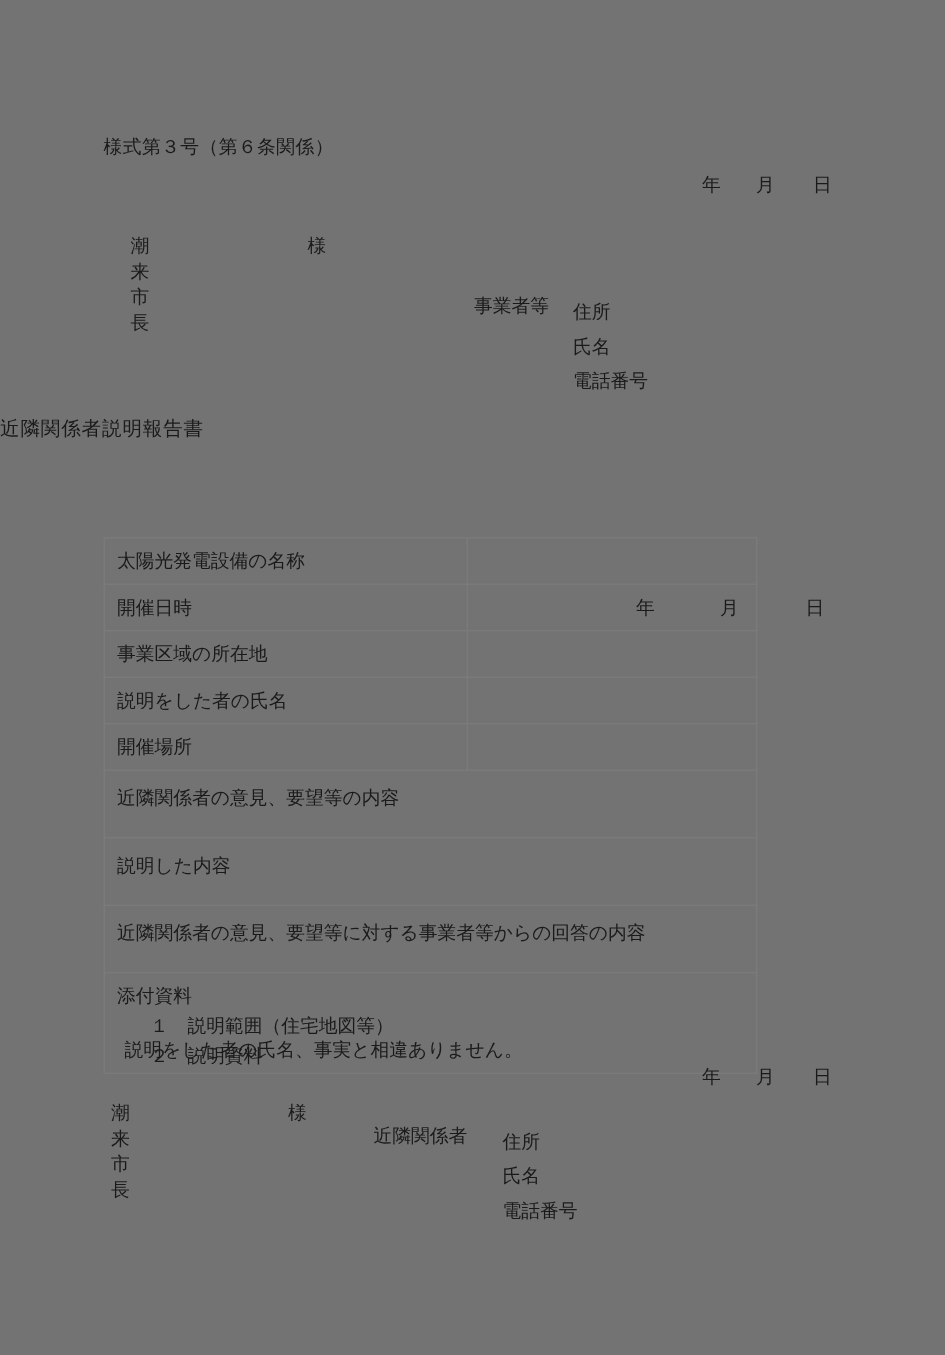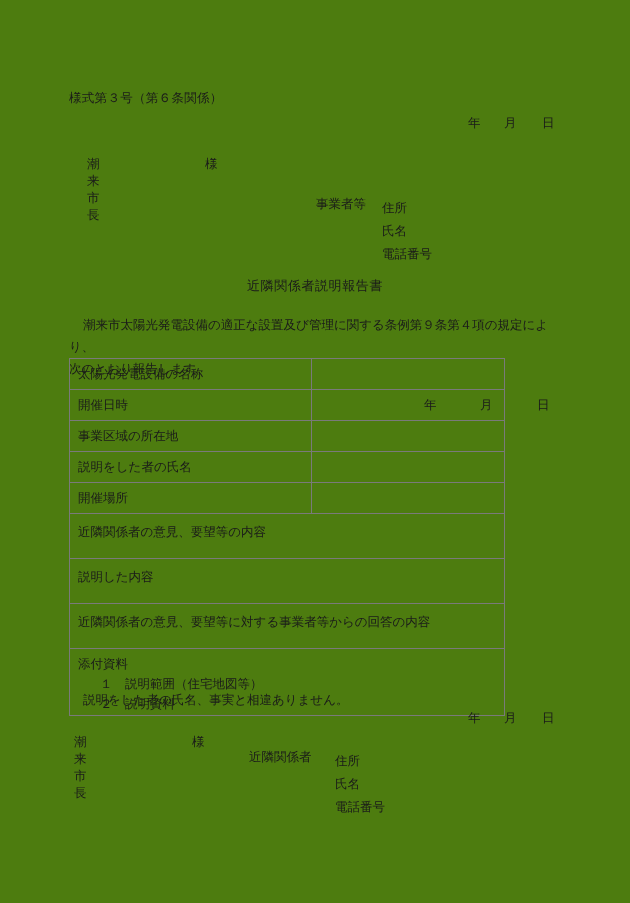--- a/index.html
+++ b/index.html
@@ -11,21 +11,21 @@
     width: 630px;
     height: 903px;
     position: relative;
     font-family: "DejaVu Serif", "Liberation Serif", serif;
     color: #1a1a1a;
     overflow: hidden;
   }
   .page {
     position: absolute;
     inset: 0;
-    background: #4d7c0f;
+    background: #737373;
   }
 
   
   .abs { position: absolute; white-space: pre; }
 
   .t-form-no   { left: 69px;  top: 90px;  font-size: 12.5px; letter-spacing: .3px; }
 
   .date-line   { position: absolute; height: 18px; font-size: 12.5px; }
   .date-line .d-y { position: absolute; left: 0px;  top: 0; }
   .date-line .d-m { position: absolute; left: 36px; top: 0; }
@@ -47,21 +47,20 @@
   .party .p-fields div { height: 23px; line-height: 23px; white-space: pre; }
   .party-top    { left: 316px; top: 196px; }
   .party-top .p-fields { left: 66px; }
   .party-bottom { left: 249px; top: 749px; }
   .party-bottom .p-fields { left: 86px; }
 
   .doc-title {
     position: absolute;
     left: 0; right: 0;
     top: 277px;
-    text-align: center;
     font-size: 13px;
     letter-spacing: .6px;
   }
 
   .intro {
     position: absolute;
     left: 69px;
     top: 314px;
     width: 480px;
     font-size: 12.5px;
@@ -130,24 +129,20 @@
     <span class="p-label">事業者等</span>
     <div class="p-fields">
       <div>住所</div>
       <div>氏名</div>
       <div>電話番号</div>
     </div>
   </div>
 
   <div class="doc-title">近隣関係者説明報告書</div>
 
-  <div class="intro">
-    <div class="l1">潮来市太陽光発電設備の適正な設置及び管理に関する条例第９条第４項の規定により、</div>
-    <div>次のとおり報告します。</div>
-  </div>
 
   <table class="form-table">
     <tbody>
       <tr class="short">
         <td class="col-label">太陽光発電設備の名称</td>
         <td></td>
       </tr>
       <tr class="short">
         <td class="col-label">開催日時</td>
         <td class="cell-date">

